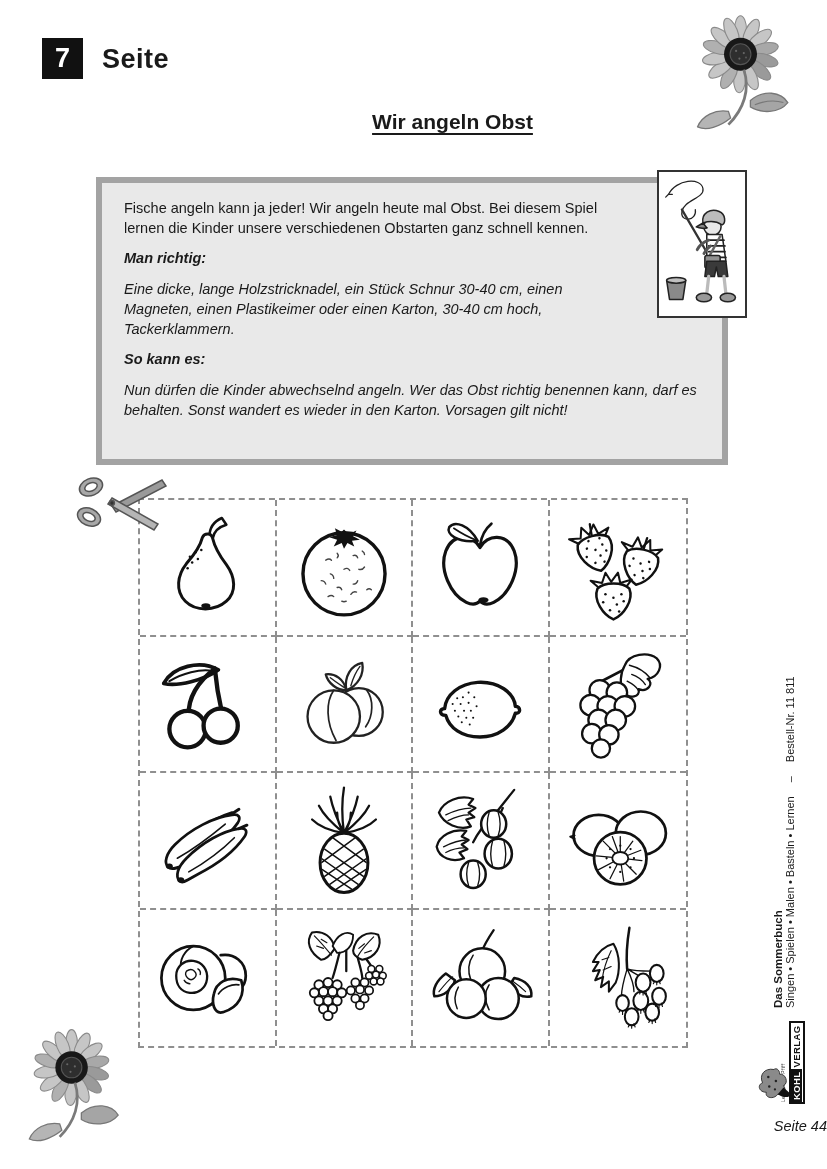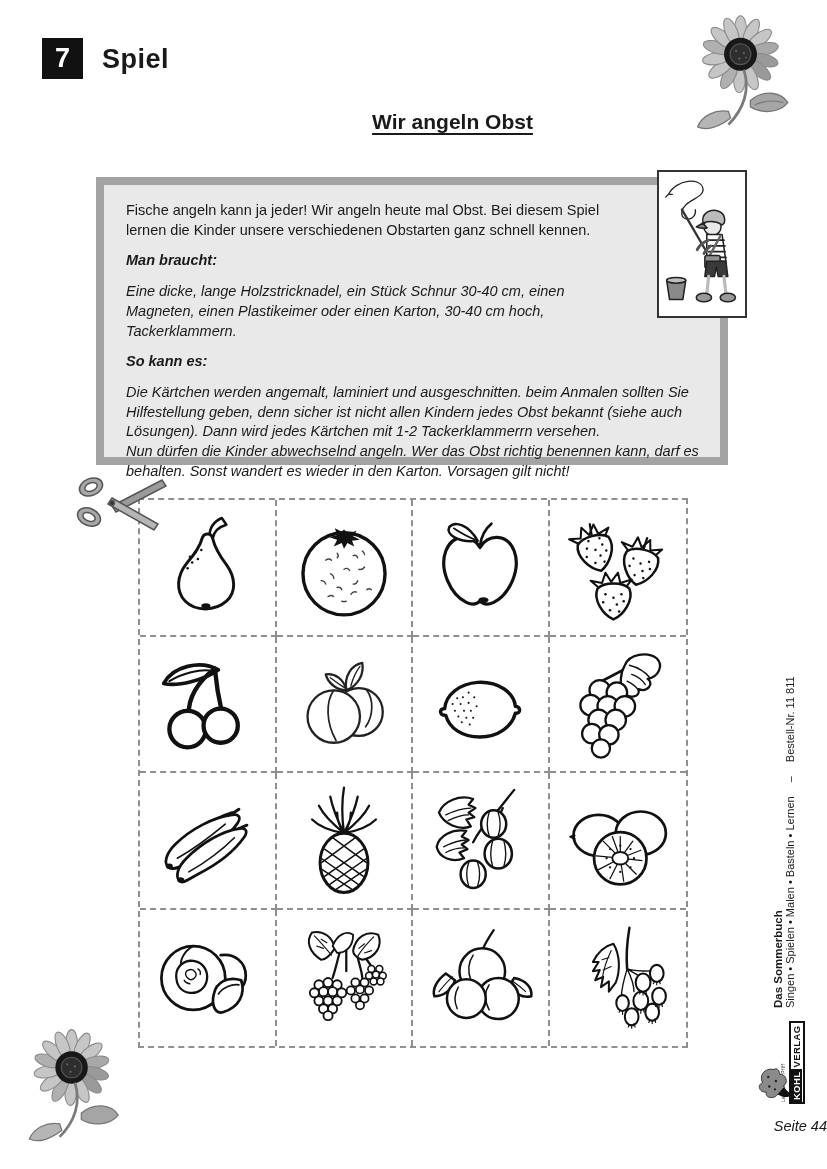--- a/index.html
+++ b/index.html
@@ -15,21 +15,21 @@
   .chapter-title{position:absolute;left:102px;top:44px;font-size:27px;font-weight:bold;letter-spacing:0.5px;}
   .sunflower-tr{position:absolute;left:680px;top:8px;width:132px;height:132px;}
   .sunflower-bl{position:absolute;left:12px;top:1022px;width:130px;height:132px;}
   .sheet-heading{
     position:absolute;left:0;top:110px;width:100%;text-align:center;
     font-size:21px;font-weight:bold;text-decoration:underline;text-underline-offset:4px;margin-left:39px;
   }
   
   .instruction-box{
     position:absolute;left:96px;top:177px;width:632px;height:288px;box-sizing:border-box;
-    background:#e9e9e9;border:8px solid #a3a3a3;padding:16px 18px 10px 22px;
+    background:#e9e9e9;border:6px solid #a3a3a3;padding:16px 18px 10px 22px;
     font-size:14.5px;line-height:1.36;
   }
   .instruction-box p{margin:0 0 11px 0;}
   .narrow{padding-right:70px;}
   .label-line{font-weight:bold;font-style:italic;}
   .it{font-style:italic;}
   .steps p{margin:0;}
   .boy-box{
     position:absolute;left:657px;top:170px;width:90px;height:148px;background:#fff;
     border:2px solid #333;box-sizing:border-box;z-index:2;
@@ -75,21 +75,21 @@
     position:absolute;left:0;top:1118px;width:100%;text-align:right;
     font-size:14.5px;font-style:italic;
   }
 </style>
 </head>
 <body>
 
 <div class="chapter-box">
   <span>7</span>
 </div>
-<div class="chapter-title">Spiel</div>
+<div class="chapter-title">Seite</div>
 
 <div class="sunflower-tr">
   <svg viewBox="0 0 120 120">
     <g stroke="#8a8a8a" stroke-width="1" fill="#c6c6c6">
       <ellipse cx="55" cy="20" rx="5.5" ry="13" transform="rotate(0 55 42)"></ellipse>
       <ellipse cx="55" cy="20" rx="5.5" ry="13" transform="rotate(26 55 42)"></ellipse>
       <ellipse cx="55" cy="20" rx="5.5" ry="13" transform="rotate(52 55 42)"></ellipse>
       <ellipse cx="55" cy="20" rx="5.5" ry="13" transform="rotate(78 55 42)" fill="#a8a8a8"></ellipse>
       <ellipse cx="55" cy="20" rx="5.5" ry="13" transform="rotate(104 55 42)" fill="#9a9a9a"></ellipse>
       <ellipse cx="55" cy="20" rx="5.5" ry="13" transform="rotate(130 55 42)" fill="#9a9a9a"></ellipse>
@@ -112,25 +112,24 @@
     <path d="M64 84 C76 74 92 76 98 86 C90 96 74 96 64 90 Z" fill="#a5a5a5" stroke="#777" stroke-width="1.2"></path>
     <path d="M68 88 C78 84 88 84 94 86" fill="none" stroke="#777" stroke-width="1"></path>
     <path d="M46 100 C36 108 24 112 16 108 C20 98 32 92 44 94 Z" fill="#b5b5b5" stroke="#777" stroke-width="1.2"></path>
   </svg>
 </div>
 
 <div class="sheet-heading">Wir angeln Obst</div>
 
 <div class="instruction-box">
   <p class="narrow">Fische angeln kann ja jeder! Wir angeln heute mal Obst. Bei diesem Spiel lernen die Kinder unsere verschiedenen Obstarten ganz schnell kennen.</p>
-  <p class="label-line">Man braucht:</p>
+  <p class="label-line">Man richtig:</p>
   <p class="it narrow">Eine dicke, lange Holzstricknadel, ein Stück Schnur 30-40 cm, einen Magneten, einen Plastikeimer oder einen Karton, 30-40 cm hoch, Tackerklammern.</p>
   <p class="label-line">So kann es:</p>
   <div class="steps it">
-    <p>Die Kärtchen werden angemalt, laminiert und ausgeschnitten. beim Anmalen sollten Sie Hilfestellung geben, denn sicher ist nicht allen Kindern jedes Obst bekannt (siehe auch Lösungen). Dann wird jedes Kärtchen mit 1-2 Tackerklammerrn versehen.</p>
     <p>Nun dürfen die Kinder abwechselnd angeln. Wer das Obst richtig benennen kann, darf es behalten. Sonst wandert es wieder in den Karton. Vorsagen gilt nicht!</p>
   </div>
 </div>
 
 <div class="boy-box">
   <svg viewBox="0 0 90 148">
     <g fill="none" stroke="#222" stroke-width="1.6" stroke-linecap="round" stroke-linejoin="round">
       <path d="M10 22 C18 6 44 4 46 16 C48 26 26 28 24 40 C22 52 40 50 38 38" stroke-width="1.3"></path>
       <path d="M10 22 l-3 3 m3 -3 l4 0" stroke-width="1.3"></path>
       <path d="M24 38 L52 86" stroke-width="2.4" stroke="#333"></path>

